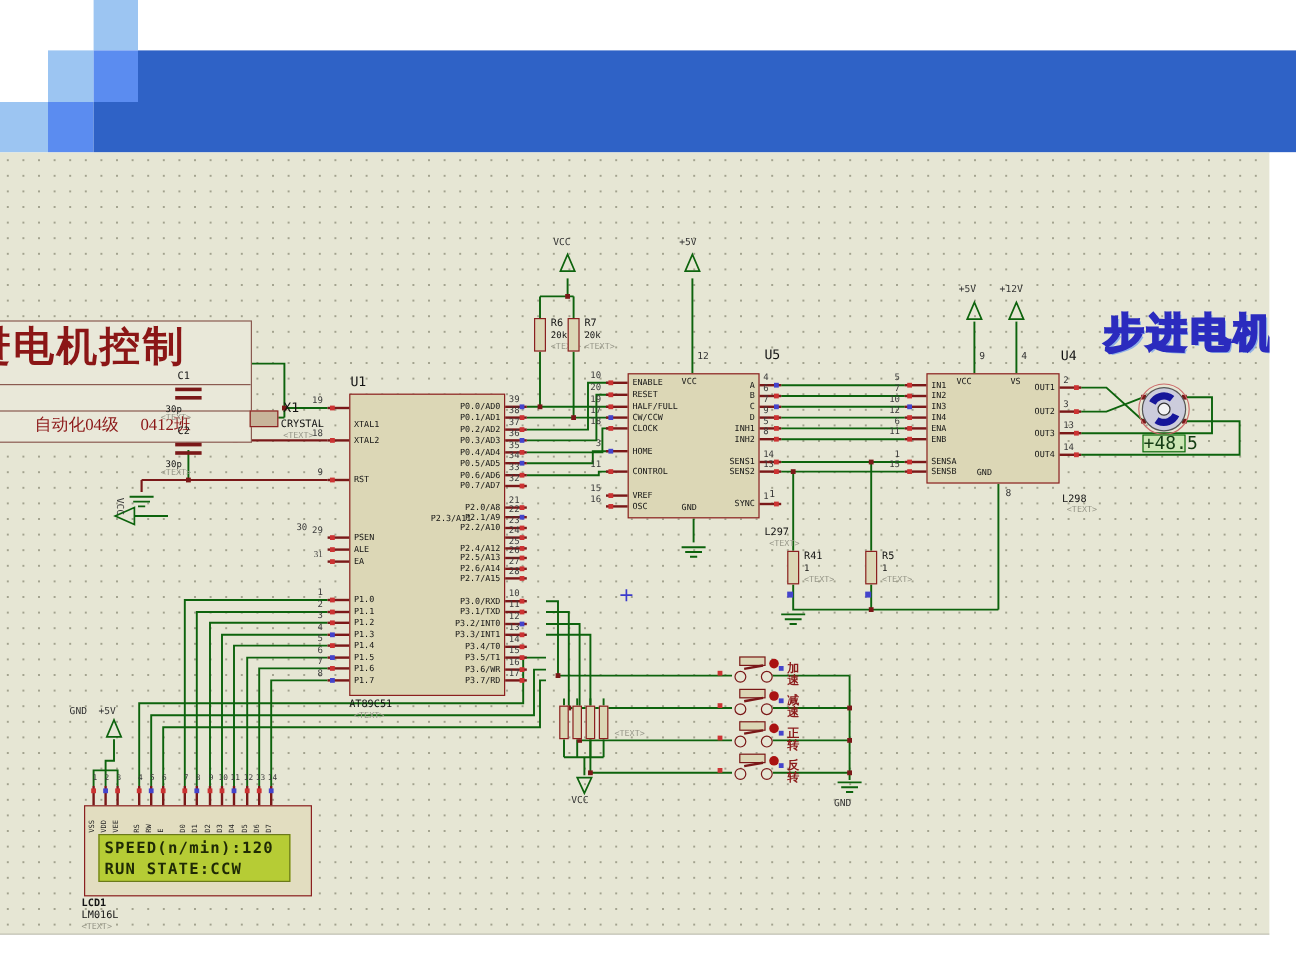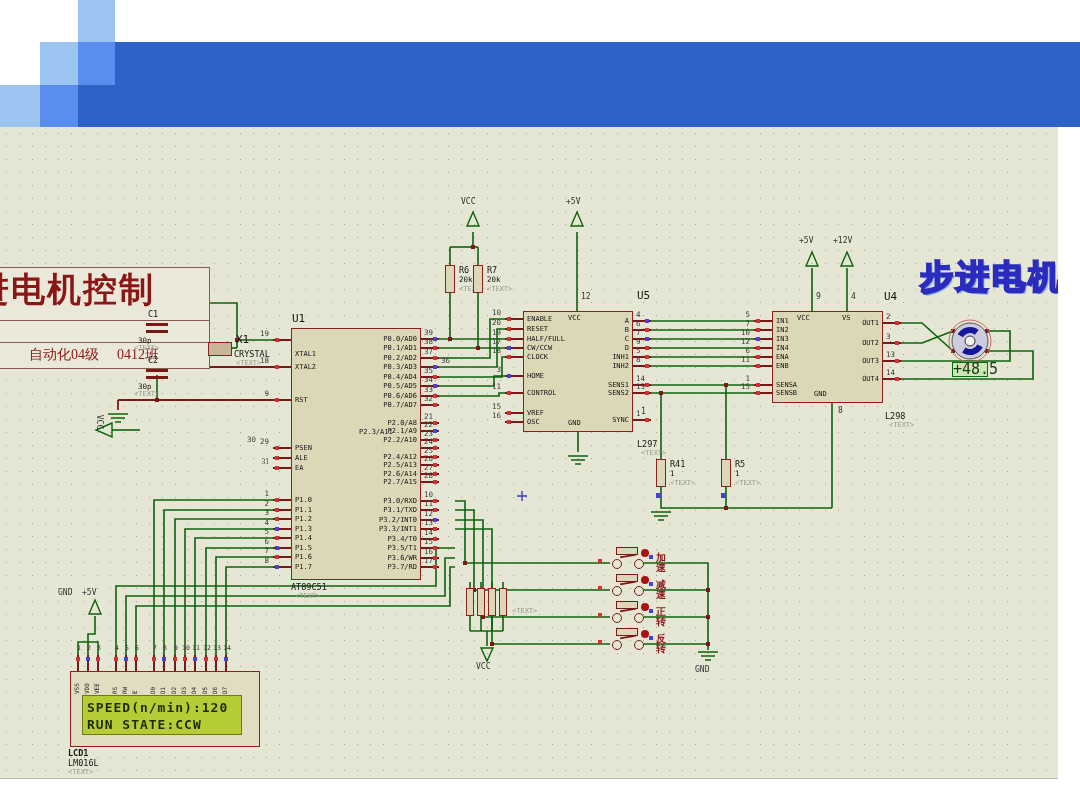--- a/index.html
+++ b/index.html
@@ -294,21 +294,21 @@
       <div class="a pinstub" style="left: 421px; top: 220px; width: 18px; height: 2px;"></div>
       <div class="a psq" style="left: 433px; top: 219px; background: rgb(204, 51, 51);"></div>
       <div class="a pinnum" style="left: 424px; top: 211px; width: 26px;">38</div>
       <div class="a pinlab" style="left: 359px; top: 218px; width: 58px; text-align: right;">P0.1/AD1</div>
       <div class="a pinstub" style="left: 421px; top: 230px; width: 18px; height: 2px;"></div>
       <div class="a psq" style="left: 433px; top: 229px; background: rgb(204, 51, 51);"></div>
       <div class="a pinnum" style="left: 424px; top: 221px; width: 26px;">37</div>
       <div class="a pinlab" style="left: 359px; top: 228px; width: 58px; text-align: right;">P0.2/AD2</div>
       <div class="a pinstub" style="left: 421px; top: 239px; width: 18px; height: 2px;"></div>
       <div class="a psq" style="left: 433px; top: 238px; background: rgb(68, 68, 204);"></div>
-      <div class="a pinnum" style="left: 424px; top: 230px; width: 26px; text-align: right;">36</div>
+      <div class="a pinnum" style="left: 424px; top: 230px; width: 26px;">36</div>
       <div class="a pinlab" style="left: 359px; top: 237px; width: 58px; text-align: right;">P0.3/AD3</div>
       <div class="a pinstub" style="left: 421px; top: 249px; width: 18px; height: 2px;"></div>
       <div class="a psq" style="left: 433px; top: 248px; background: rgb(204, 51, 51);"></div>
       <div class="a pinnum" style="left: 424px; top: 240px; width: 26px;">35</div>
       <div class="a pinlab" style="left: 359px; top: 247px; width: 58px; text-align: right;">P0.4/AD4</div>
       <div class="a pinstub" style="left: 421px; top: 258px; width: 18px; height: 2px;"></div>
       <div class="a psq" style="left: 433px; top: 257px; background: rgb(68, 68, 204);"></div>
       <div class="a pinnum" style="left: 424px; top: 249px; width: 26px;">34</div>
       <div class="a pinlab" style="left: 359px; top: 256px; width: 58px; text-align: right;">P0.5/AD5</div>
       <div class="a pinstub" style="left: 421px; top: 268px; width: 18px; height: 2px;"></div>

